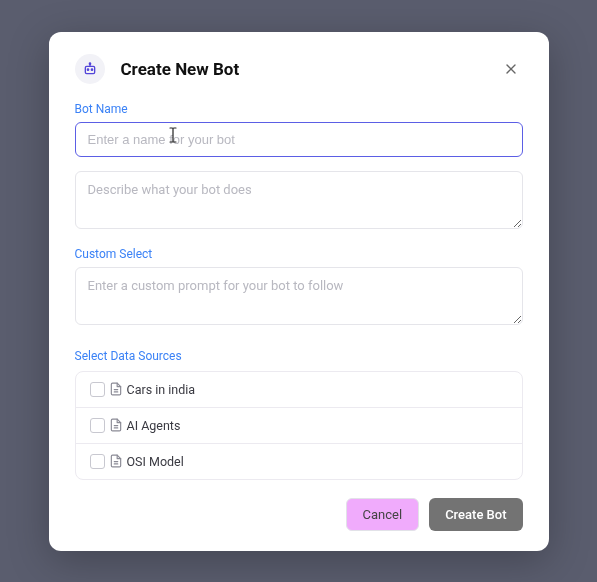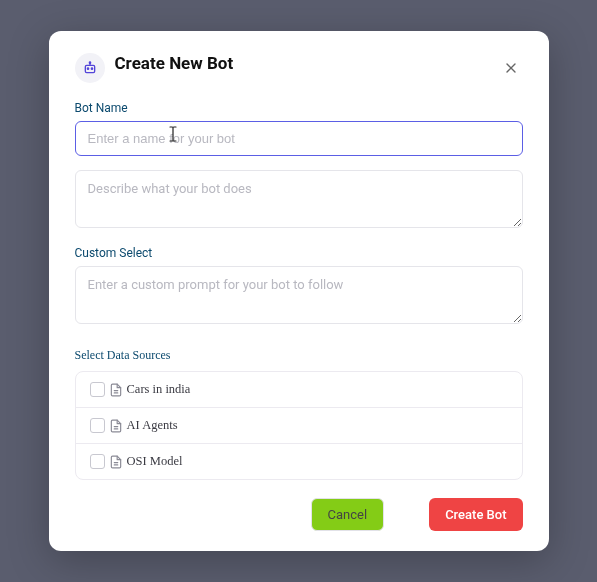--- a/index.html
+++ b/index.html
@@ -22,21 +22,22 @@
       position: relative;
     }
     .modal-header {
       display: flex;
       align-items: center;
       justify-content: space-between;
       margin-bottom: 18px;
     }
     .modal-title-group {
       display: flex;
-      gap: 10px;
+      align-items: center;
+      gap: 16px;
     }
     .bot-icon-wrap {
       width: 30px;
       height: 30px;
       background: #f2f2f7;
       border-radius: 50%;
       display: flex;
       align-items: center;
       justify-content: center;
     }
@@ -54,21 +55,21 @@
       display: flex;
       align-items: center;
       justify-content: center;
     }
     .form-group {
       margin-bottom: 14px;
     }
     .form-label {
       display: block;
       font-size: 12px;
-      color: #0c4a6e;
+      color: #3b82f6;
       margin-bottom: 6px;
     }
     .text-input {
       width: 100%;
       padding: 9px 12px;
       border: 1.5px solid #5b5ee5;
       border-radius: 6px;
       font-size: 13px;
       outline: none;
       color: #333;
@@ -84,21 +85,20 @@
       resize: vertical;
       outline: none;
       color: #333;
       min-height: 58px;
     }
     .textarea::placeholder { color: #b8b8c0; }
     .textarea.custom { min-height: 58px; }
     .sources-section {
       margin-top: 20px;
       margin-bottom: 18px;
-      font-family: Liberation Serif, serif;
     }
     .sources-list {
       border: 1px solid #eceaf0;
       border-radius: 8px;
       overflow: hidden;
       margin-top: 8px;
     }
     .source-item {
       display: flex;
       align-items: center;
@@ -134,29 +134,28 @@
     }
     .btn {
       padding: 8px 16px;
       border-radius: 6px;
       font-size: 13px;
       cursor: pointer;
       border: none;
       font-family: inherit;
     }
     .btn-cancel {
-      background: #84cc16;
+      background: #f0abfc;
       border: 1px solid #e2e2e8;
       color: #444;
     }
     .btn-primary {
-      background: #ef4444;
+      background: #737373;
       color: #fff;
       font-weight: 500;
-      margin-left: 35px;
     }
     .cursor-caret {
       position: absolute;
       left: 118px;
       top: 95px;
       pointer-events: none;
       color: #222;
     }
   </style>
 </head>

